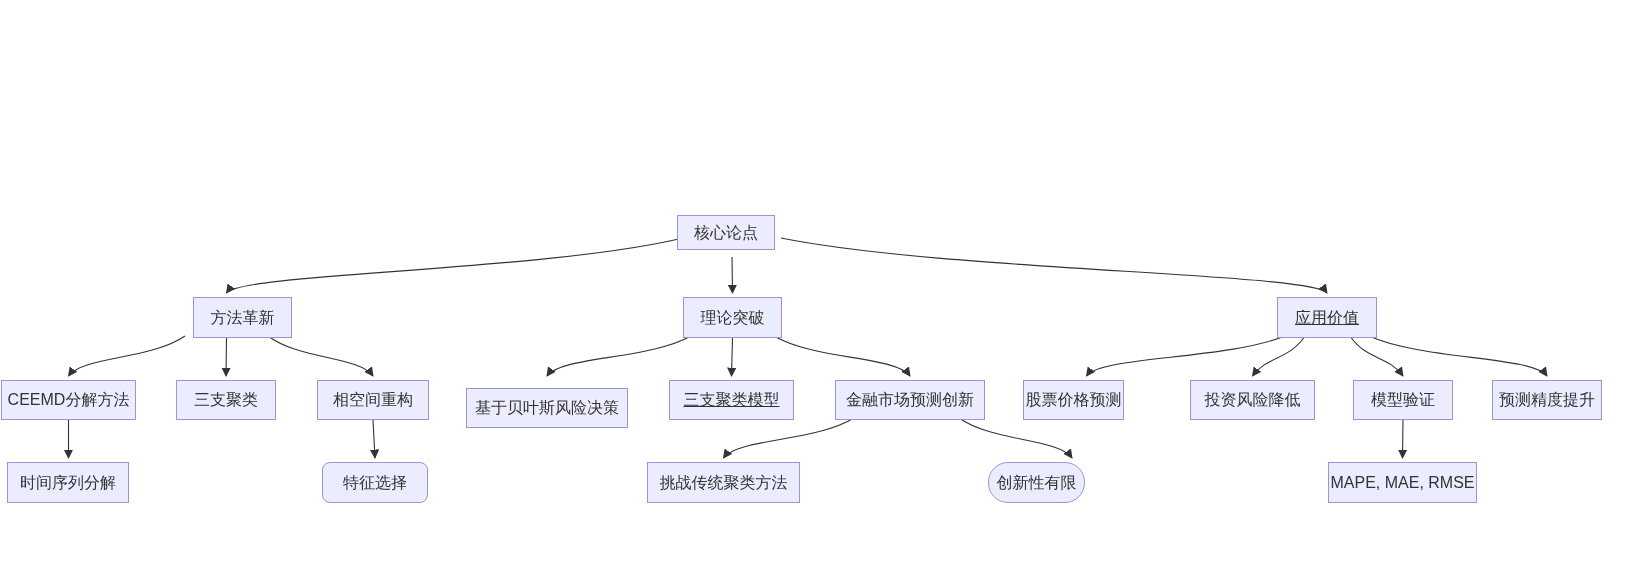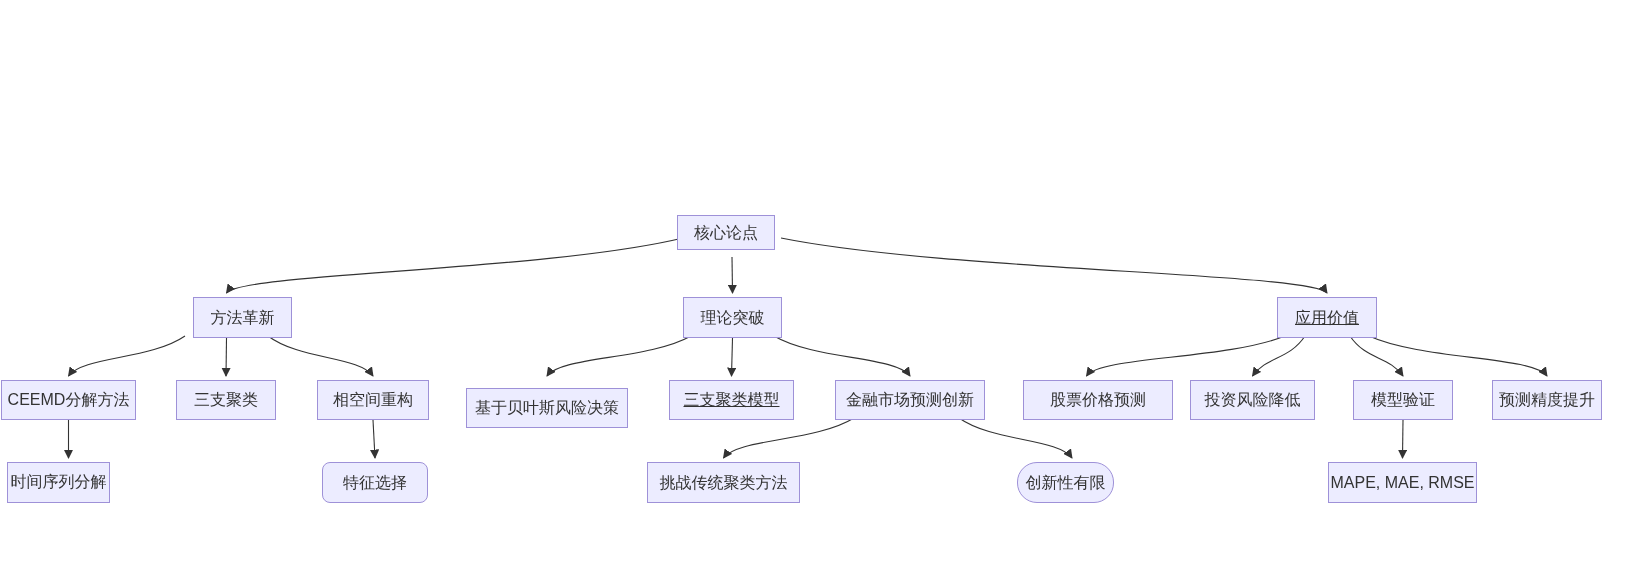--- a/index.html
+++ b/index.html
@@ -77,23 +77,23 @@
       <div class="node" style="left: 677px; top: 215px; width: 98px; height: 35px;">核心论点</div>
       <div class="node" style="left: 177px; top: 297px; width: 99px; height: 41px; margin-left: 16px;">方法革新</div>
       <div class="node" style="left: 683px; top: 297px; width: 99px; height: 41px;">理论突破</div>
       <div class="node" style="left: 1277px; top: 297px; width: 100px; height: 41px; text-decoration: underline;">应用价值</div>
       <div class="node" style="left: 1px; top: 380px; width: 135px; height: 40px;">CEEMD分解方法</div>
       <div class="node" style="left: 176px; top: 380px; width: 100px; height: 40px;">三支聚类</div>
       <div class="node" style="left: 317px; top: 380px; width: 112px; height: 40px;">相空间重构</div>
       <div class="node" style="left: 466px; top: 380px; width: 162px; height: 40px; margin-top: 8px;">基于贝叶斯风险决策</div>
       <div class="node" style="left: 669px; top: 380px; width: 125px; height: 40px; text-decoration: underline;">三支聚类模型</div>
       <div class="node" style="left: 835px; top: 380px; width: 150px; height: 40px;">金融市场预测创新</div>
-      <div class="node" style="left: 1023px; top: 380px; width: 150px; height: 40px;">股票价格预测</div>
+      <div class="node" style="left: 1023px; top: 380px; width: 101px; height: 40px;">股票价格预测</div>
       <div class="node" style="left: 1190px; top: 380px; width: 125px; height: 40px;">投资风险降低</div>
       <div class="node" style="left: 1353px; top: 380px; width: 100px; height: 40px;">模型验证</div>
       <div class="node" style="left: 1492px; top: 380px; width: 110px; height: 40px;">预测精度提升</div>
-      <div class="node" style="left: 7px; top: 462px; width: 103px; height: 41px; font-family: Liberation Mono, monospace;">时间序列分解</div>
+      <div class="node" style="left: 7px; top: 462px; width: 122px; height: 41px;">时间序列分解</div>
       <div class="node" style="left: 322px; top: 462px; width: 106px; height: 41px; border-radius: 8px;">特征选择</div>
       <div class="node" style="left: 647px; top: 462px; width: 153px; height: 41px;">挑战传统聚类方法</div>
-      <div class="node" style="left: 1017px; top: 462px; width: 97px; height: 41px; border-radius: 20px;">创新性有限</div>
+      <div class="node" style="left: 988px; top: 462px; width: 97px; height: 41px; border-radius: 20px;">创新性有限</div>
       <div class="node" style="left: 1328px; top: 462px; width: 149px; height: 41px;">MAPE, MAE, RMSE</div>
     </div>
 </div>
 
 </body></html>

